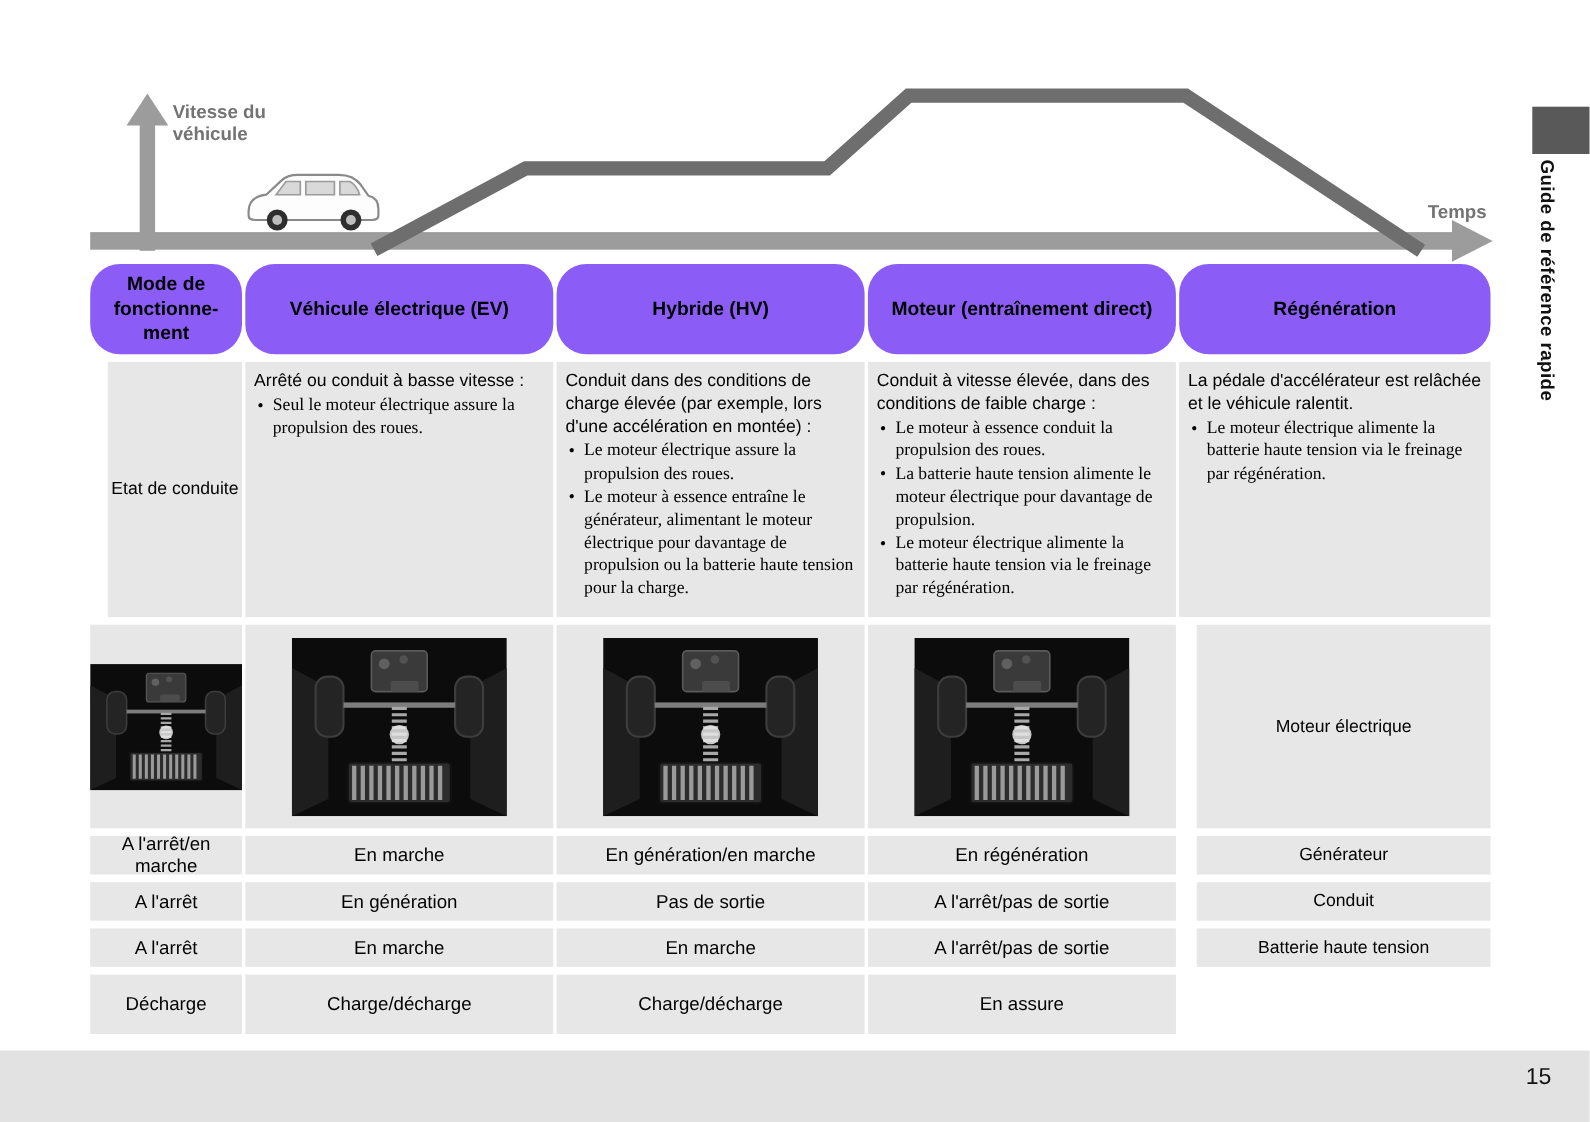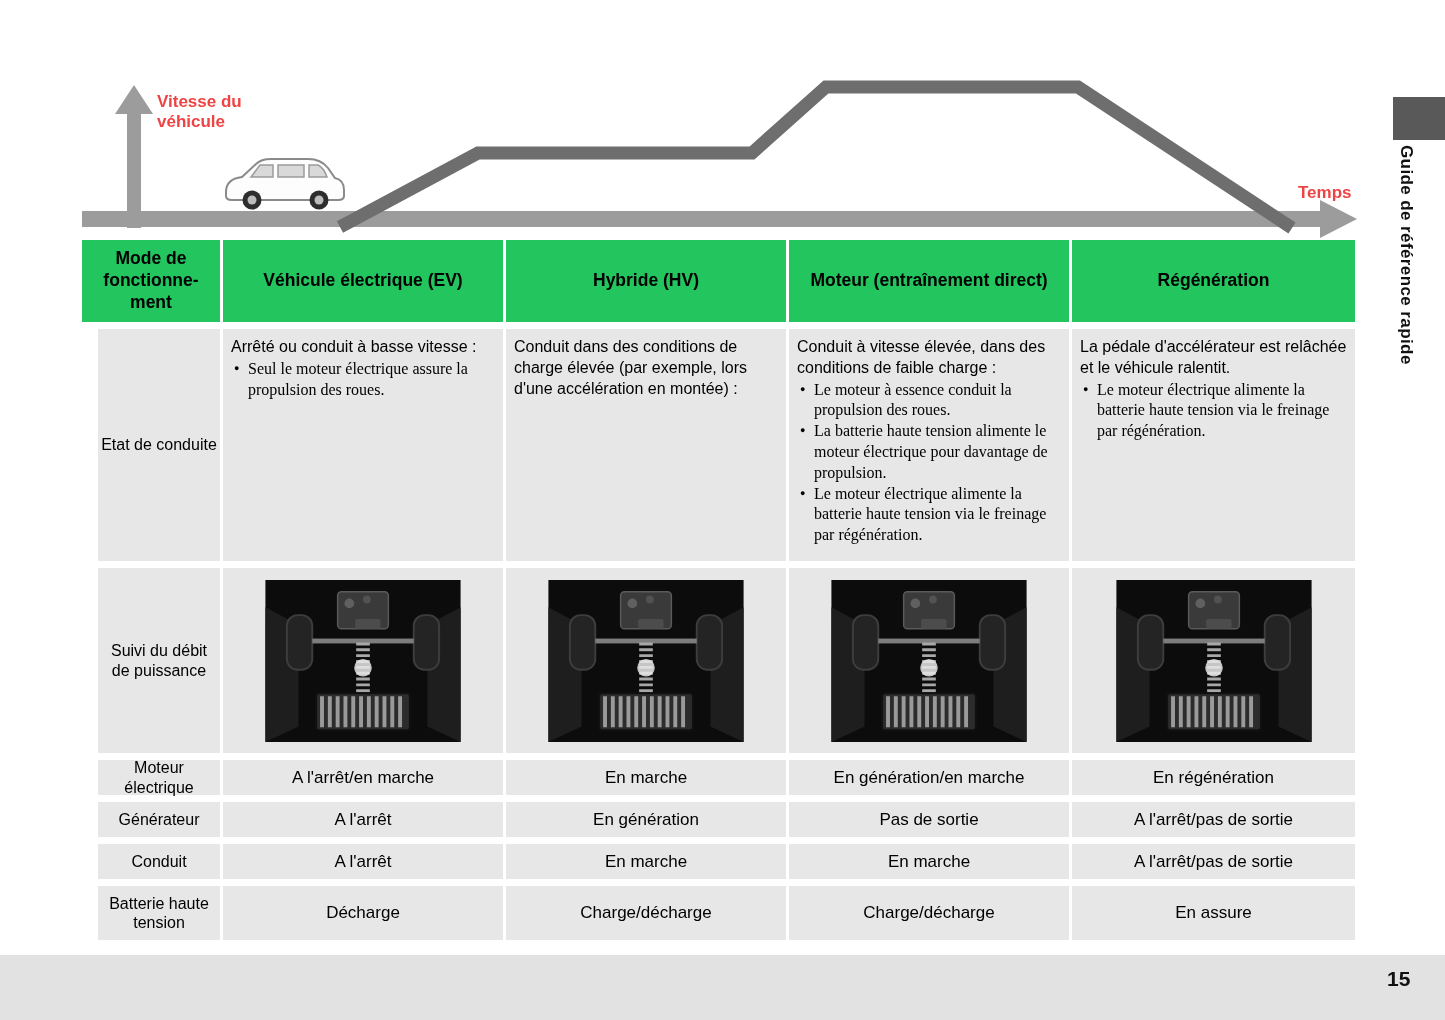--- a/index.html
+++ b/index.html
@@ -6,37 +6,37 @@
   html,body { width:1445px; height:1020px; }
   body {
     font-family:"Liberation Sans", sans-serif;
     background:#ffffff; position:relative; overflow:hidden; color:#000;
   }
   .page { position:absolute; inset:0; background:#fff; }
 
   
   .diagram { position:absolute; left:0; top:0; width:1445px; height:250px; }
   .diagram svg { position:absolute; left:0; top:0; }
-  .axis-label { position:absolute; font-weight:bold; font-size:17px; color:#ef4444; }
+  .axis-label { position:absolute; font-weight:bold; font-size:17px; color:#737373; }
   .y-label { left:157px; top:92px; white-space:pre-line; line-height:1.2; }
   .x-label { left:1250px; top:183px;margin-left:48px; }
 
   
   .grid {
     position:absolute; left:82px; top:240px;
     display:grid;
     grid-template-columns:138px 280px 280px 280px 283px;
     grid-template-rows:82px 232px 185px 35px 35px 35px 54px;
     column-gap:3px; row-gap:7px;
   }
   .cell {
     background:#e7e7e7; display:flex; align-items:center; justify-content:center;
     text-align:center; font-size:17px;
   }
-  .head { background:#22c55e; font-weight:bold; font-size:17.5px; line-height:1.25; padding:0 6px; }
+  .head { background:#8b5cf6; font-weight:bold; font-size:17.5px; line-height:1.25; padding:0 6px;border-radius:27px; }
   .corner { white-space:pre-line; }
   .row-label { font-size:16px; line-height:1.2; padding:2px;margin-left:16px; }
   .content {
     display:block; text-align:left; padding:8px 2px 6px 8px;
     font-size:16px; line-height:1.3;
   }
   .content .intro { margin:0 0 1px 0; }
   .content ul { list-style:none;font-family:Liberation Serif, serif; }
   .content li { position:relative; padding-left:17px; }
   .content li::before {
@@ -48,21 +48,21 @@
 
   
   .side-tab { position:absolute; left:1393px; top:97px; width:52px; height:43px; background:#595959; }
   .side-text {
     position:absolute; left:1396px; top:145px; writing-mode:vertical-rl;
     font-size:17px; font-weight:600; letter-spacing:0.4px; color:#111;
   }
 
   
   .footer { position:absolute; left:0; top:955px; width:1445px; height:65px; background:#e2e2e2; }
-  .page-num { position:absolute; left:1387px; top:12px; font-size:21px; font-weight:bold; color:#111; }
+  .page-num { position:absolute; left:1387px; top:12px; font-size:21px; font-weight:normal; color:#111; }
 </style>
 </head>
 <body>
 
 <div class="page">
 
   <svg width="0" height="0" style="position:absolute" aria-hidden="true">
     <defs>
       <g id="powertrain">
         <rect x="0" y="0" width="200" height="166" fill="#0c0c0c"></rect>
@@ -129,39 +129,42 @@
 
     <div class="cell content">
       <p class="intro">Arrêté ou conduit à basse vitesse :</p>
       <ul>
         <li>Seul le moteur électrique assure la propulsion des roues.</li>
       </ul>
     </div>
 
     <div class="cell content">
       <p class="intro">Conduit dans des conditions de charge élevée (par exemple, lors d'une accélération en montée) :</p>
+      <ul>
+        <li>Le moteur électrique assure la propulsion des roues.</li>
+        <li>Le moteur à essence entraîne le générateur, alimentant le moteur électrique pour davantage de propulsion ou la batterie haute tension pour la charge.</li>
+      </ul>
     </div>
 
     <div class="cell content">
       <p class="intro">Conduit à vitesse élevée, dans des conditions de faible charge :</p>
       <ul>
         <li>Le moteur à essence conduit la propulsion des roues.</li>
         <li>La batterie haute tension alimente le moteur électrique pour davantage de propulsion.</li>
         <li>Le moteur électrique alimente la batterie haute tension via le freinage par régénération.</li>
       </ul>
     </div>
 
     <div class="cell content">
       <p class="intro">La pédale d'accélérateur est relâchée et le véhicule ralentit.</p>
       <ul>
         <li>Le moteur électrique alimente la batterie haute tension via le freinage par régénération.</li>
       </ul>
     </div>
 
-    <div class="cell row-label">Suivi du débit de puissance</div>
     <div class="cell img-cell">
       <svg class="pt-img" viewBox="0 0 200 166">
           <use href="#powertrain"></use>
         </svg>
     </div>
     <div class="cell img-cell">
       <svg class="pt-img" viewBox="0 0 200 166">
           <use href="#powertrain"></use>
         </svg>
     </div>

